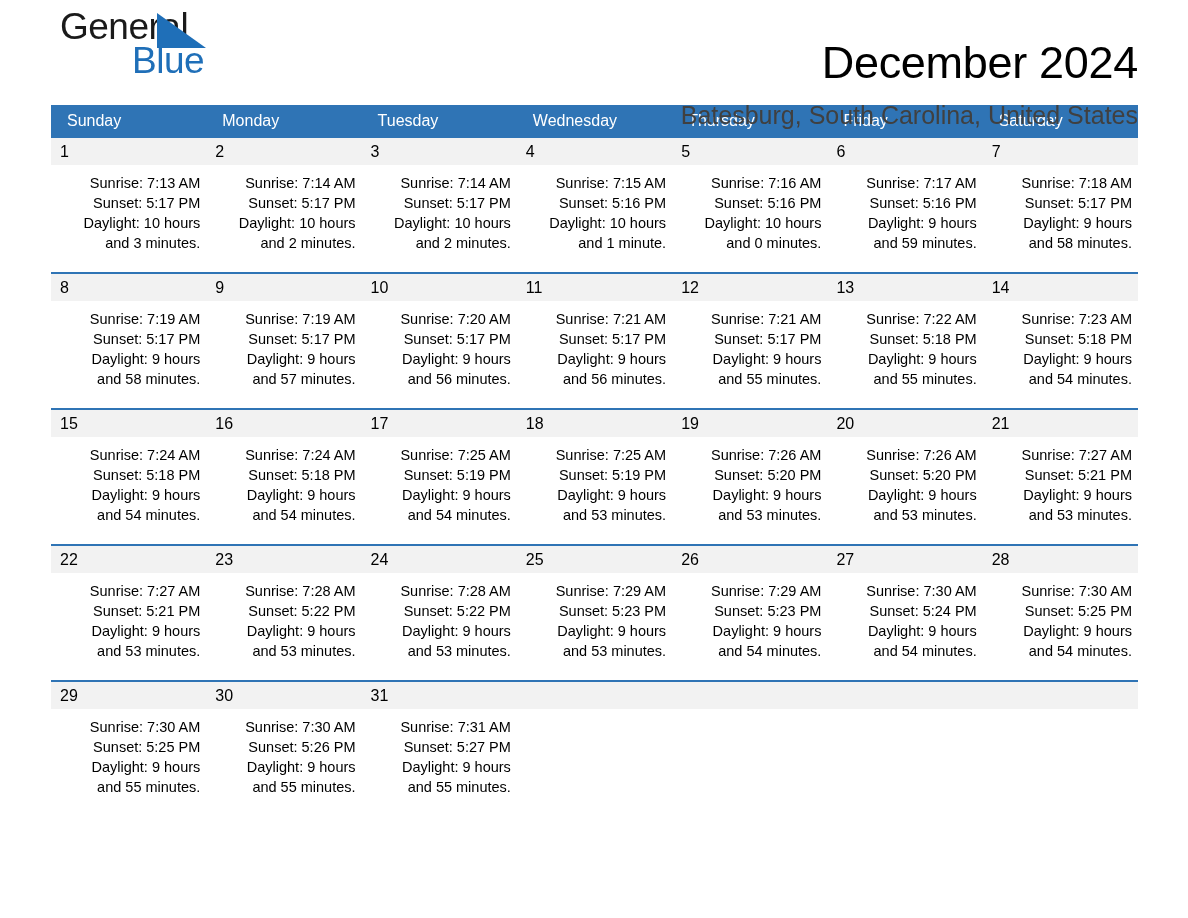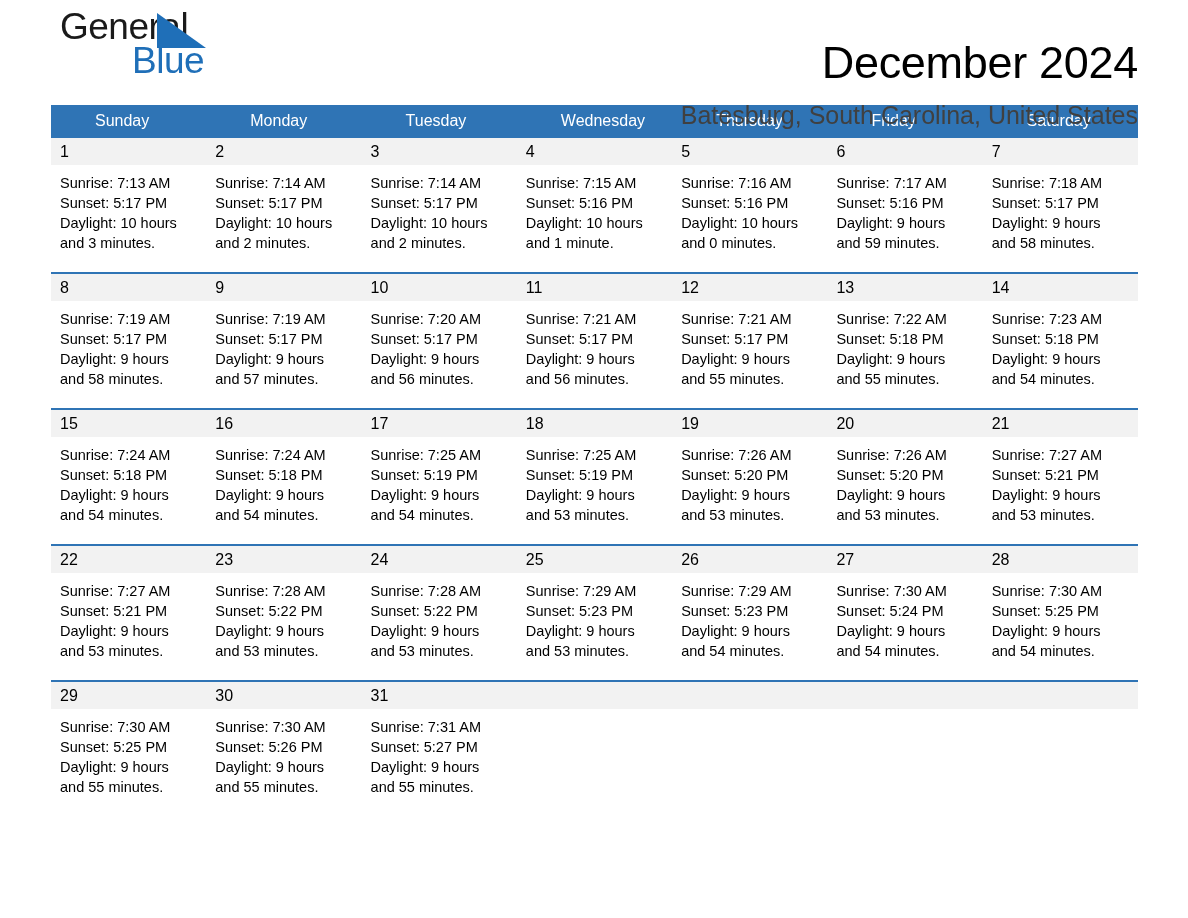--- a/index.html
+++ b/index.html
@@ -103,41 +103,41 @@
     display: flex;
     background: #2f74b5;
     height: 31px;
   }
   .weekday {
     flex: 1 1 0;
     min-width: 0;
     color: #ffffff;
     font-size: 16px;
     line-height: 31px;
-    padding-left: 24px;
+    padding-left: 16px;
     font-weight: 400;
     overflow: hidden;
     white-space: nowrap;
-    margin-left: 20px;
   }
 
   .week {
     border-top: 2px solid #2f74b5;
   }
   .week:first-of-type { border-top: none; }
 
   .week-numbers {
     display: flex;
     background: #f2f2f2;
     height: 27px;
   }
   .week-body {
     display: flex;
     background: #ffffff;
     height: 107px;
+    text-align: right;
   }
   .week:last-child .week-body { height: 100px; }
 
   .daynum {
     flex: 1 1 0;
     min-width: 0;
     font-size: 16px;
     line-height: 27px;
     padding-left: 9px;
     color: #000;

